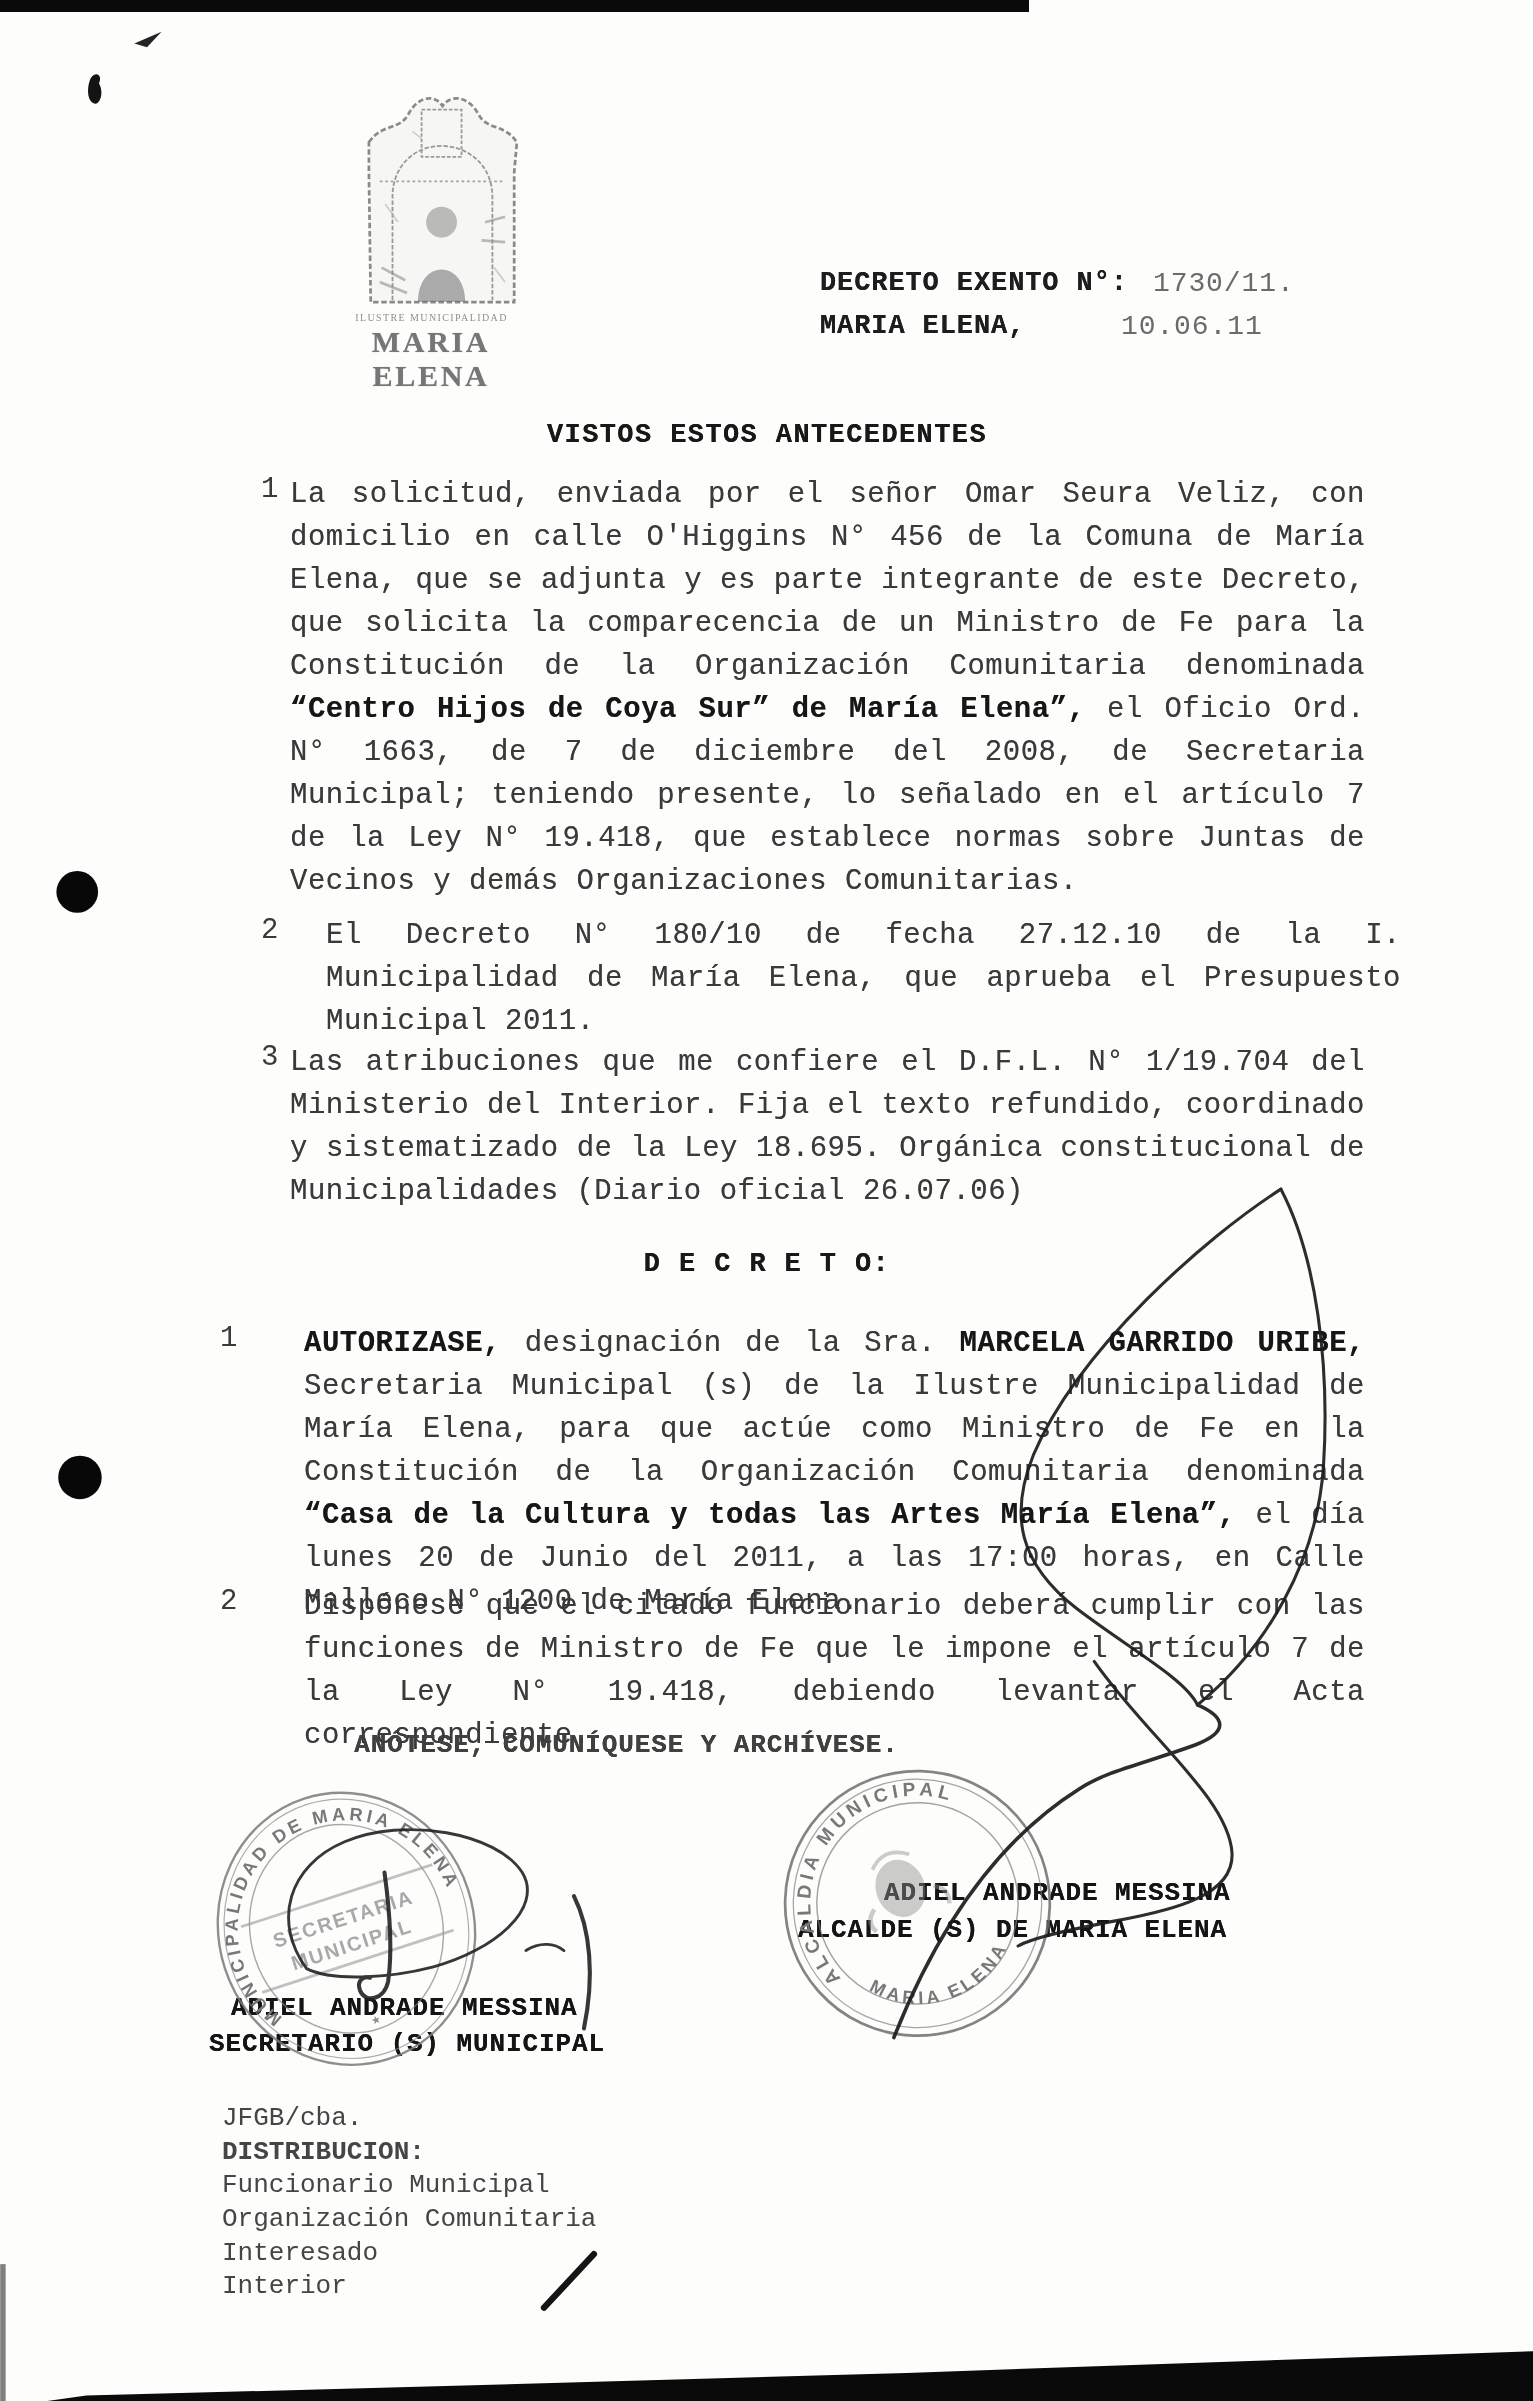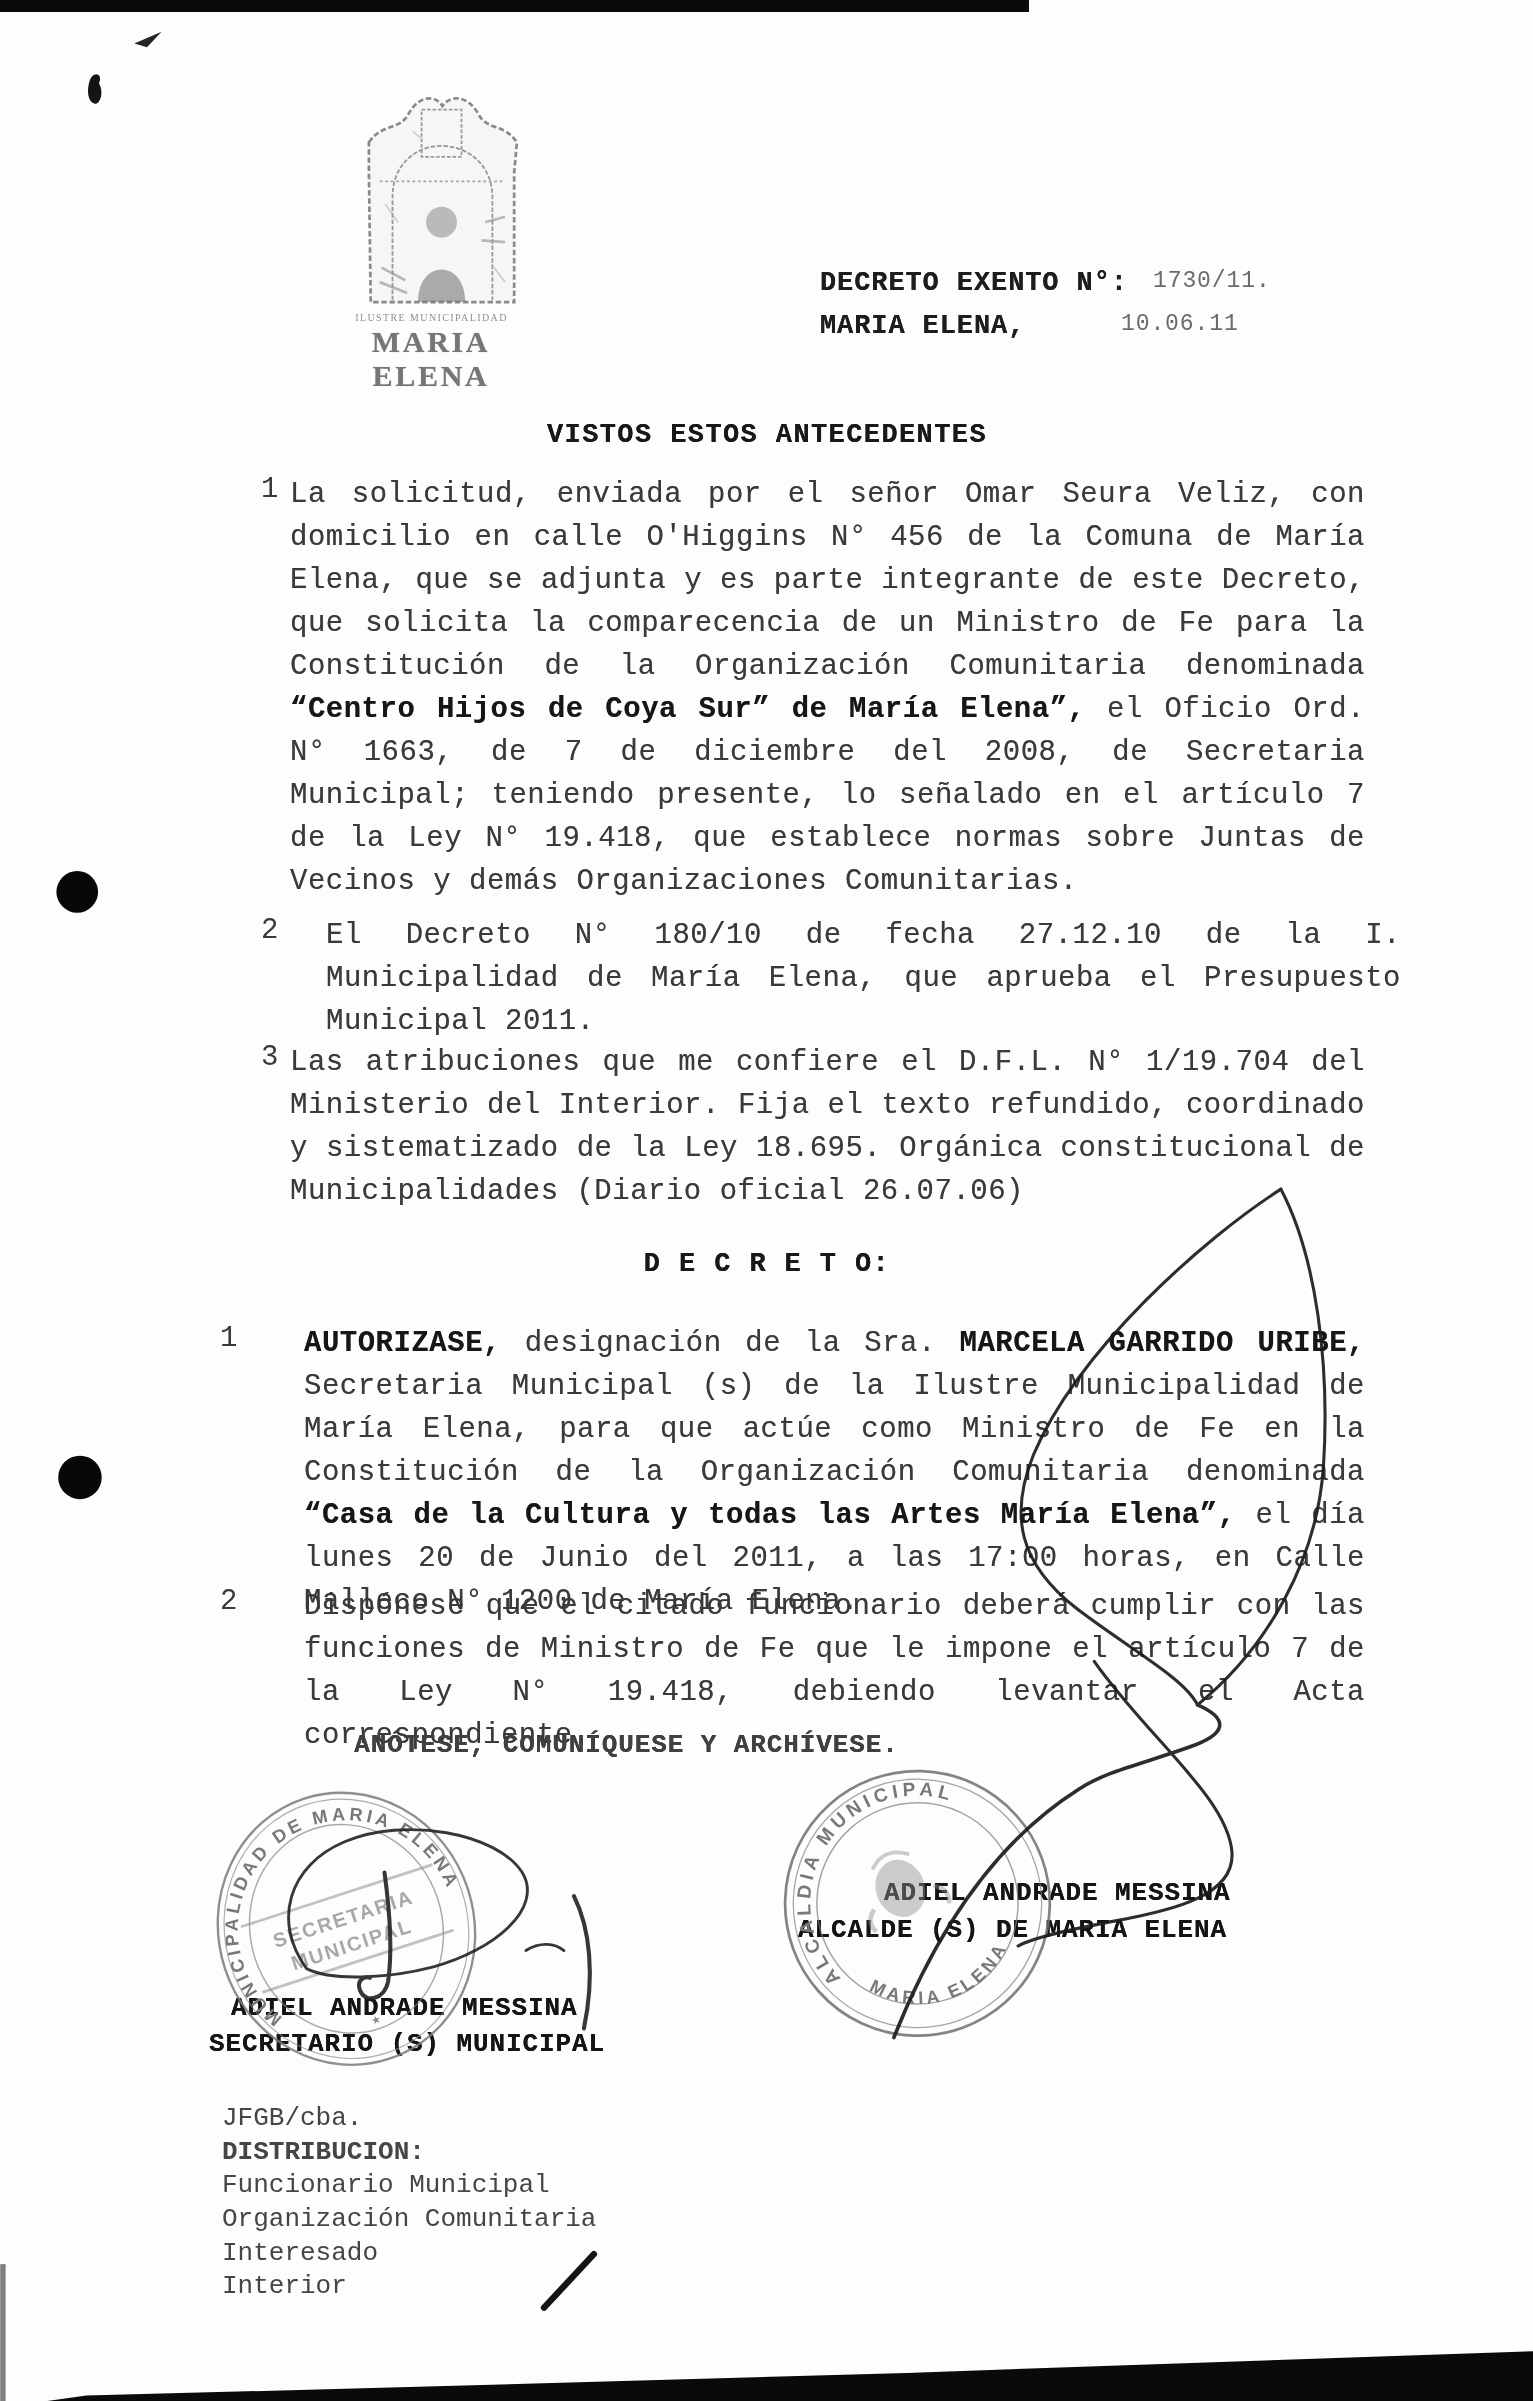--- a/index.html
+++ b/index.html
@@ -8,21 +8,21 @@
   .abs{position:absolute;}
   
   .top-strip{left:0;top:0;width:1029px;height:11.8px;background:#0a0a0a;}
   
   .tw{font-family:"Liberation Mono","DejaVu Sans Mono",monospace;font-size:29px;line-height:43px;
       letter-spacing:0.5px;color:#3a3a3a;text-shadow:0 0 0.5px rgba(40,40,40,.55);}
   .tw .b, .bold{font-weight:700;color:#161616;}
   .justify{text-align:justify;}
   .num{font-size:29px;color:#3a3a3a;}
   .hdr-label{font-weight:700;color:#1d1d1d;font-size:27px;letter-spacing:0.9px;text-shadow:0 0 0.5px #222;}
-  .hdr-value{color:#6b6b6b;font-size:23px;letter-spacing:0.9px;}
+  .hdr-value{color:#6b6b6b;font-size:28px;letter-spacing:0.9px;}
   .sec-title{font-weight:700;color:#181818;font-size:27px;letter-spacing:1.4px;text-align:center;
              text-shadow:0 0 0.6px #222;}
   .closing{font-weight:700;color:#404040;font-size:26px;letter-spacing:0.9px;text-align:center;text-shadow:0 0 0.6px #222;}
   .sig-name{font-weight:700;color:#141414;font-size:26px;letter-spacing:0.9px;white-space:nowrap;text-shadow:0 0 0.5px #222;}
   .footer-line{font-size:26px;line-height:34px;color:#454545;white-space:nowrap;}
   
   .logo-cap-small{font-family:"Liberation Serif","DejaVu Serif",serif;font-size:10px;color:#8f8f8f;
                   letter-spacing:1.4px;text-align:center;}
   .logo-cap-large{font-family:"Liberation Serif","DejaVu Serif",serif;font-size:30px;font-weight:700;
                   color:#767676;letter-spacing:2.7px;text-align:center;text-shadow:0 0 0.9px #999;}

